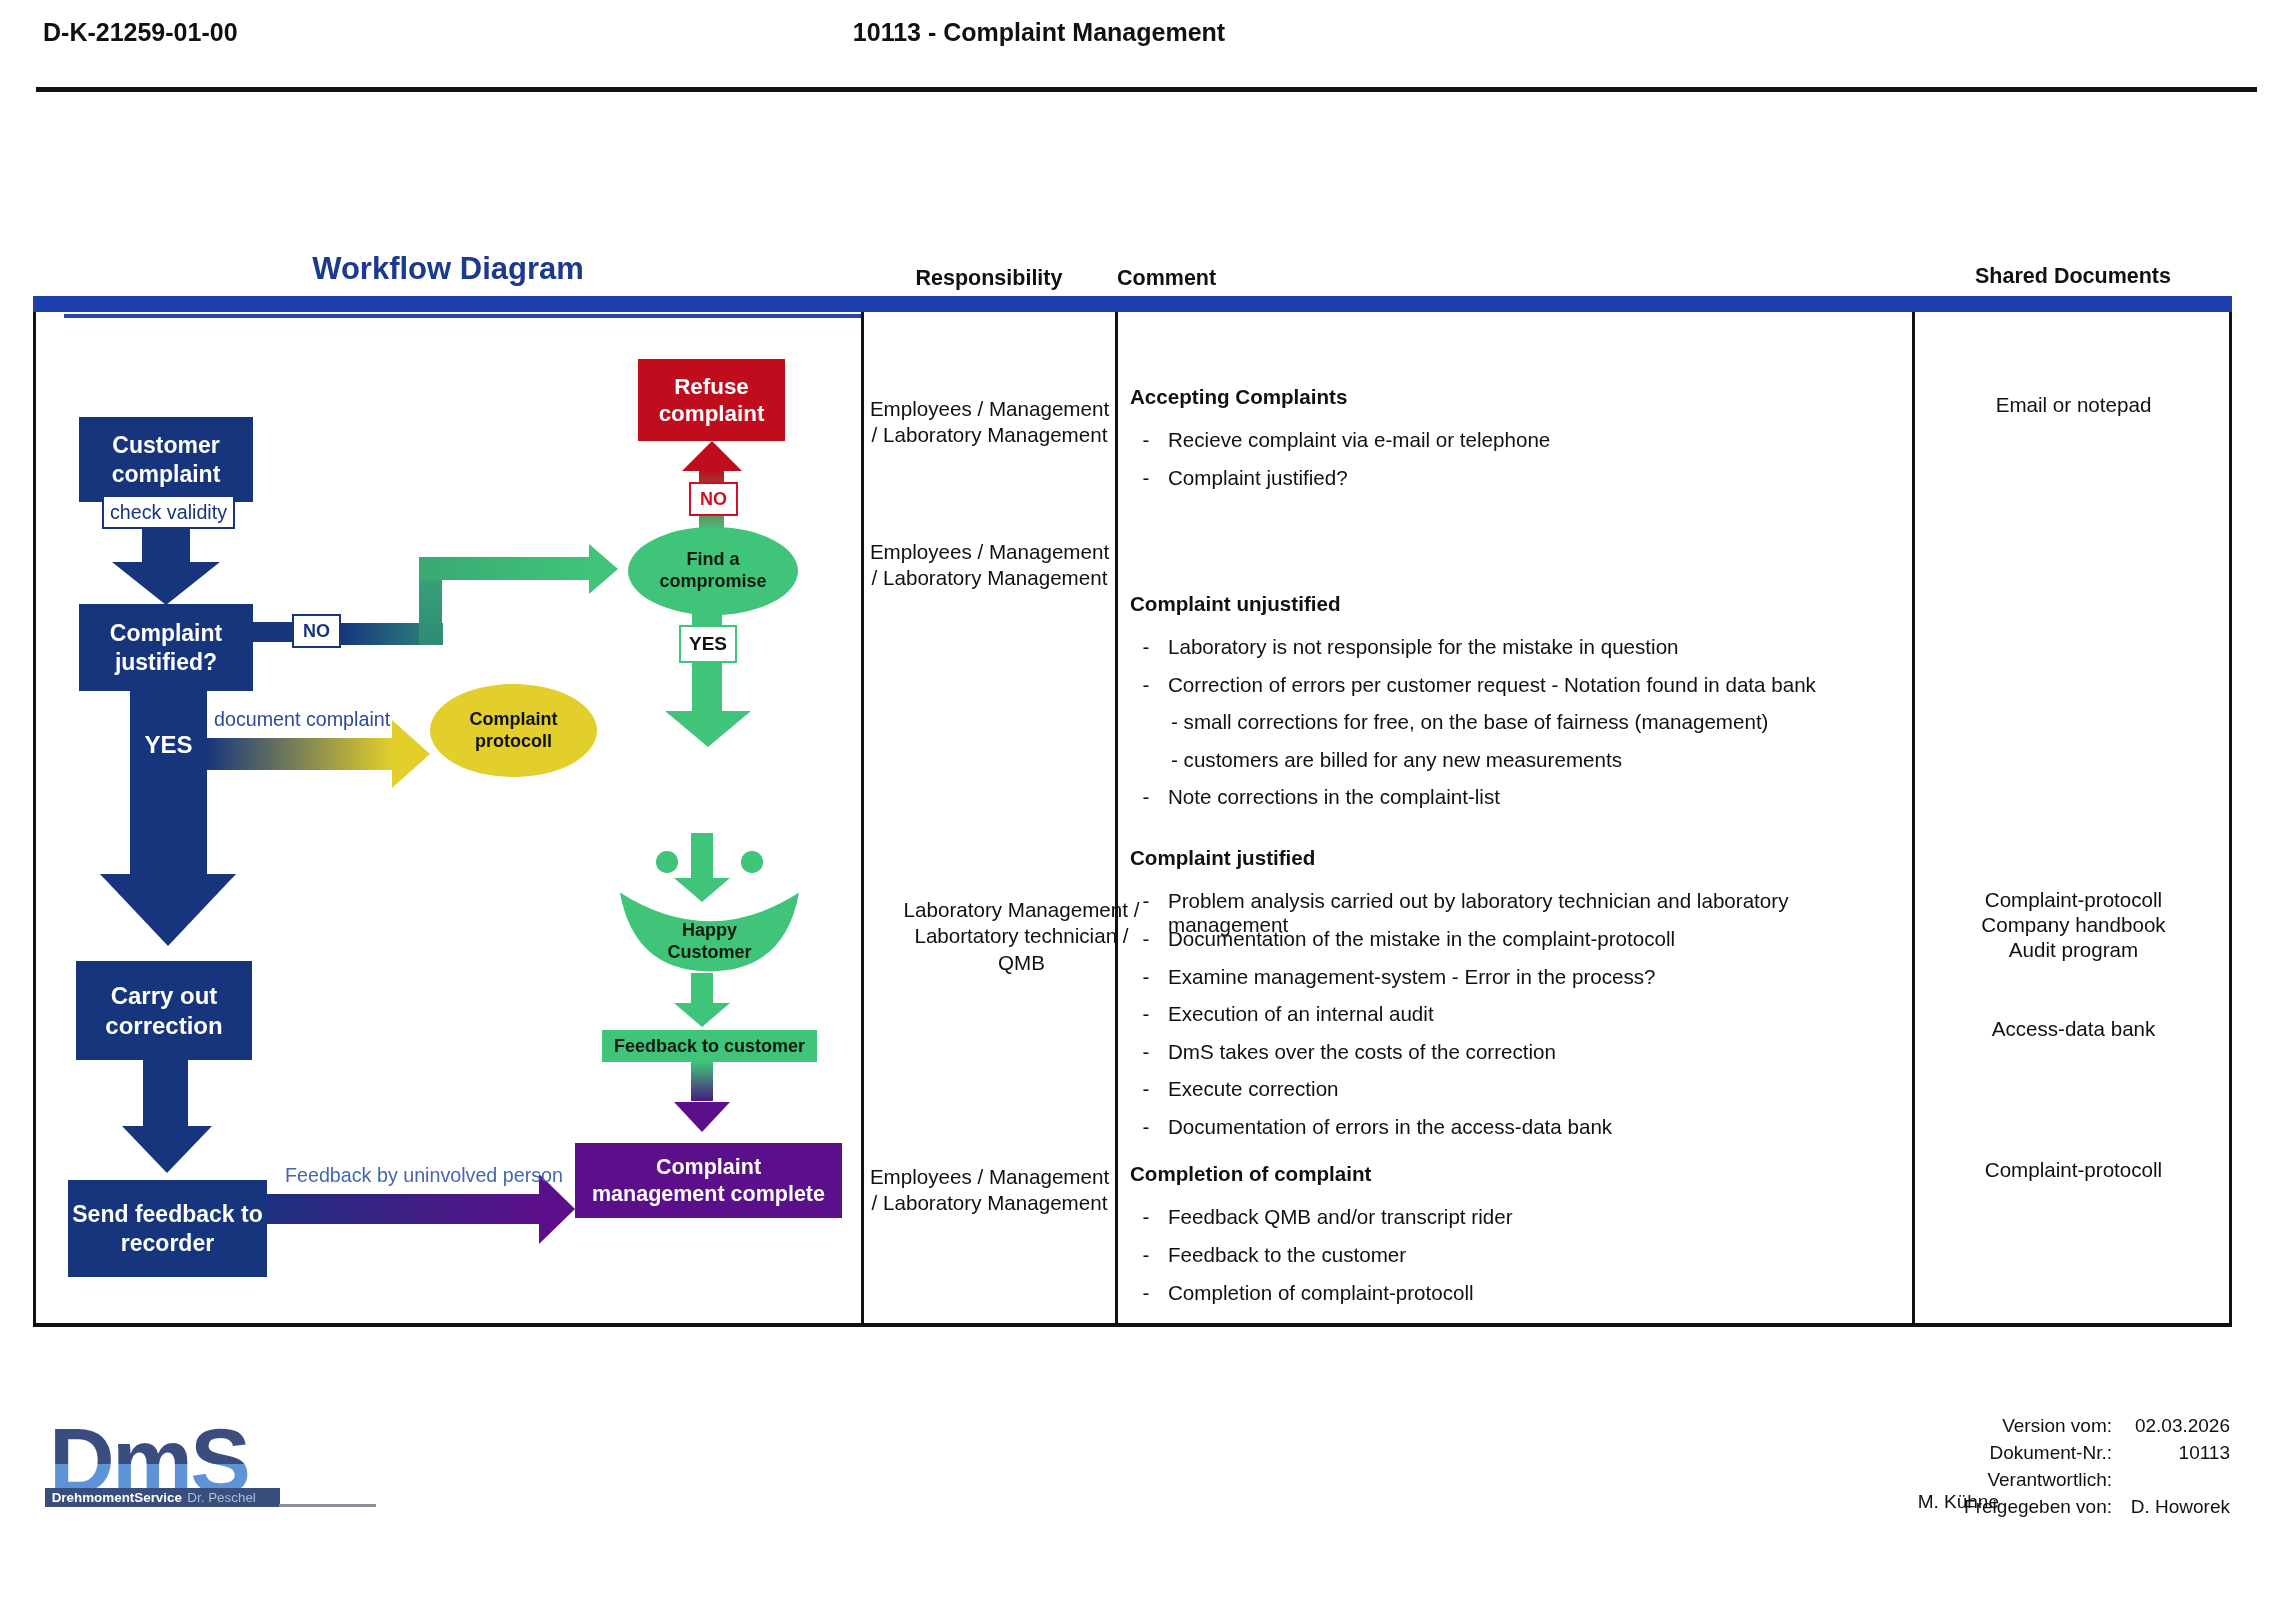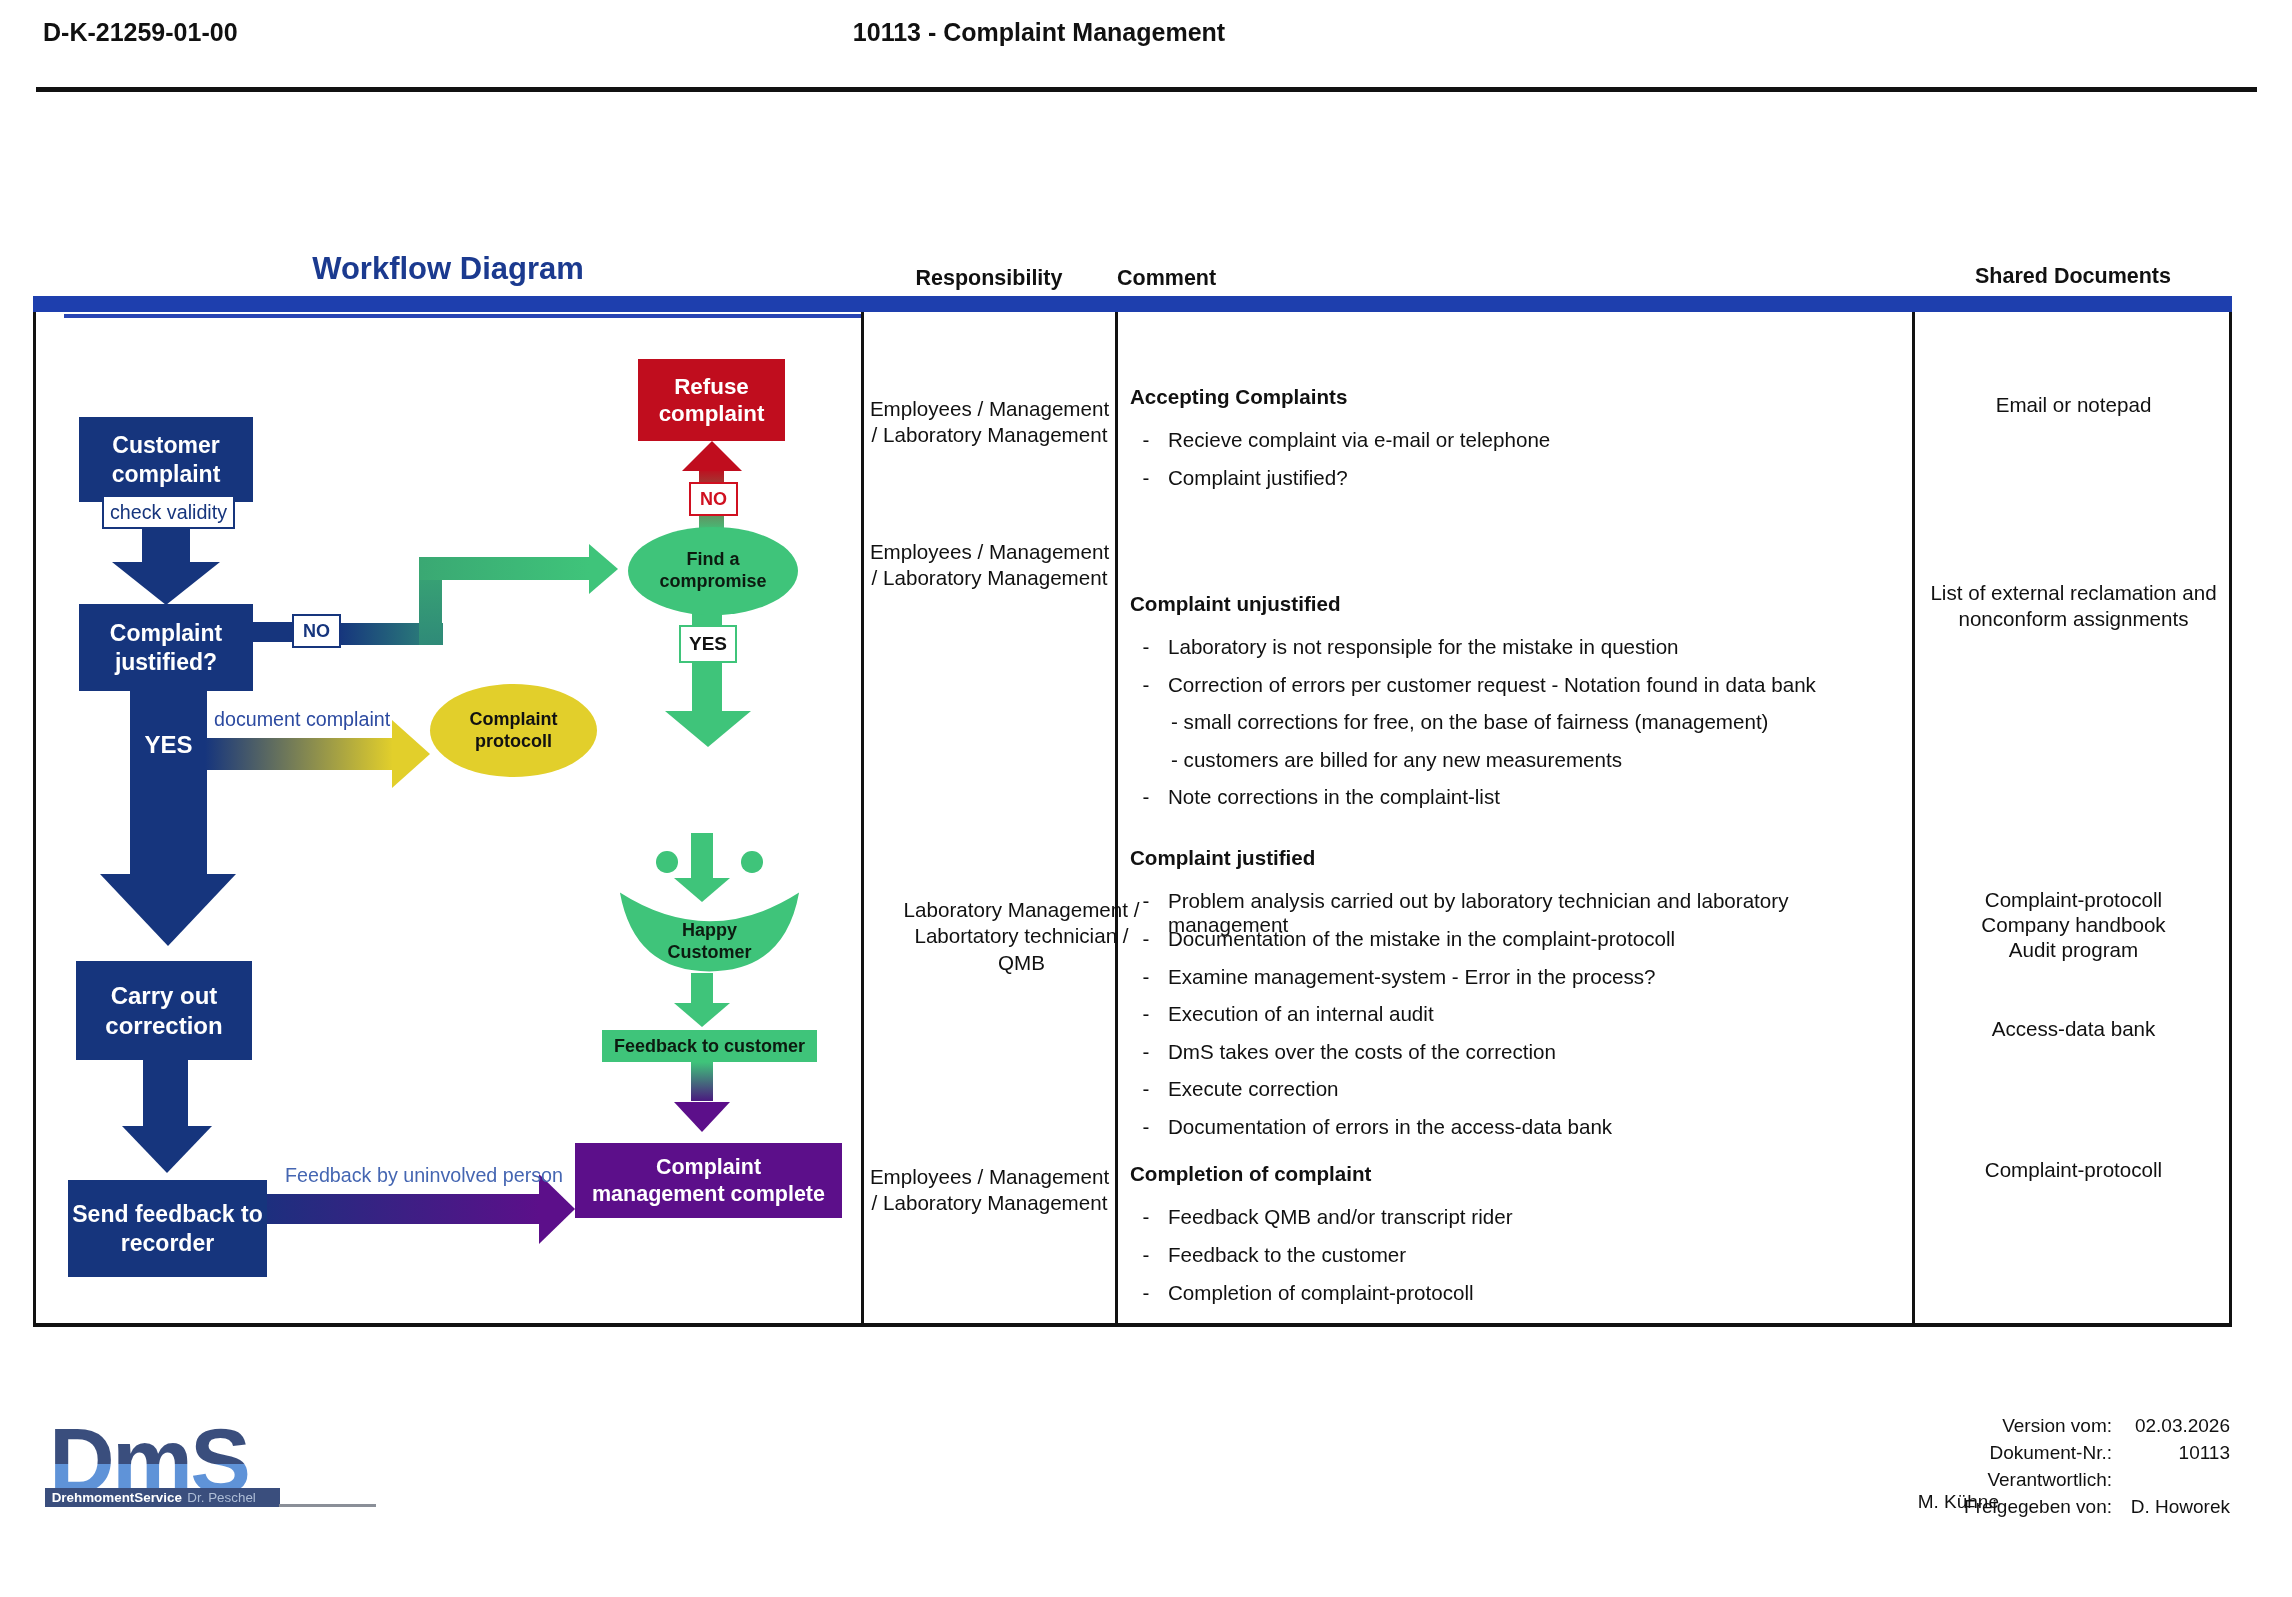--- a/index.html
+++ b/index.html
@@ -201,21 +201,20 @@
   <div class="c-item" style="top:1243px;">
     <span class="dash">-</span>
     <span class="c-text">Feedback to the customer</span>
     </div>
   <div class="c-item" style="top:1281px;">
     <span class="dash">-</span>
     <span class="c-text">Completion of complaint-protocoll</span>
     </div>
 
   <div class="shared" style="top:392px;">Email or notepad</div>
-  <div class="shared" style="top:580px;">List of external reclamation and nonconform assignments</div>
   <div class="shared" style="top:887px;">Complaint-protocoll</div>
   <div class="shared" style="top:912px;">Company handbook</div>
   <div class="shared" style="top:937px;">Audit program</div>
   <div class="shared" style="top:1016px;">Access-data bank</div>
   <div class="shared" style="top:1157px;">Complaint-protocoll</div>
 
   <div class="abs" style="left:49px;top:1404px;width:340px;height:116px;">
     <div class="abs" style="left:0;top:12px;font-size:91px;font-weight:800;letter-spacing:-2.7px;line-height:90px;
          background:linear-gradient(180deg,#3a4e7d 0%,#3a4e7d 53%,#5f93d8 53%,#5f93d8 100%);
          -webkit-background-clip:text;background-clip:text;color:transparent;">DmS</div>

